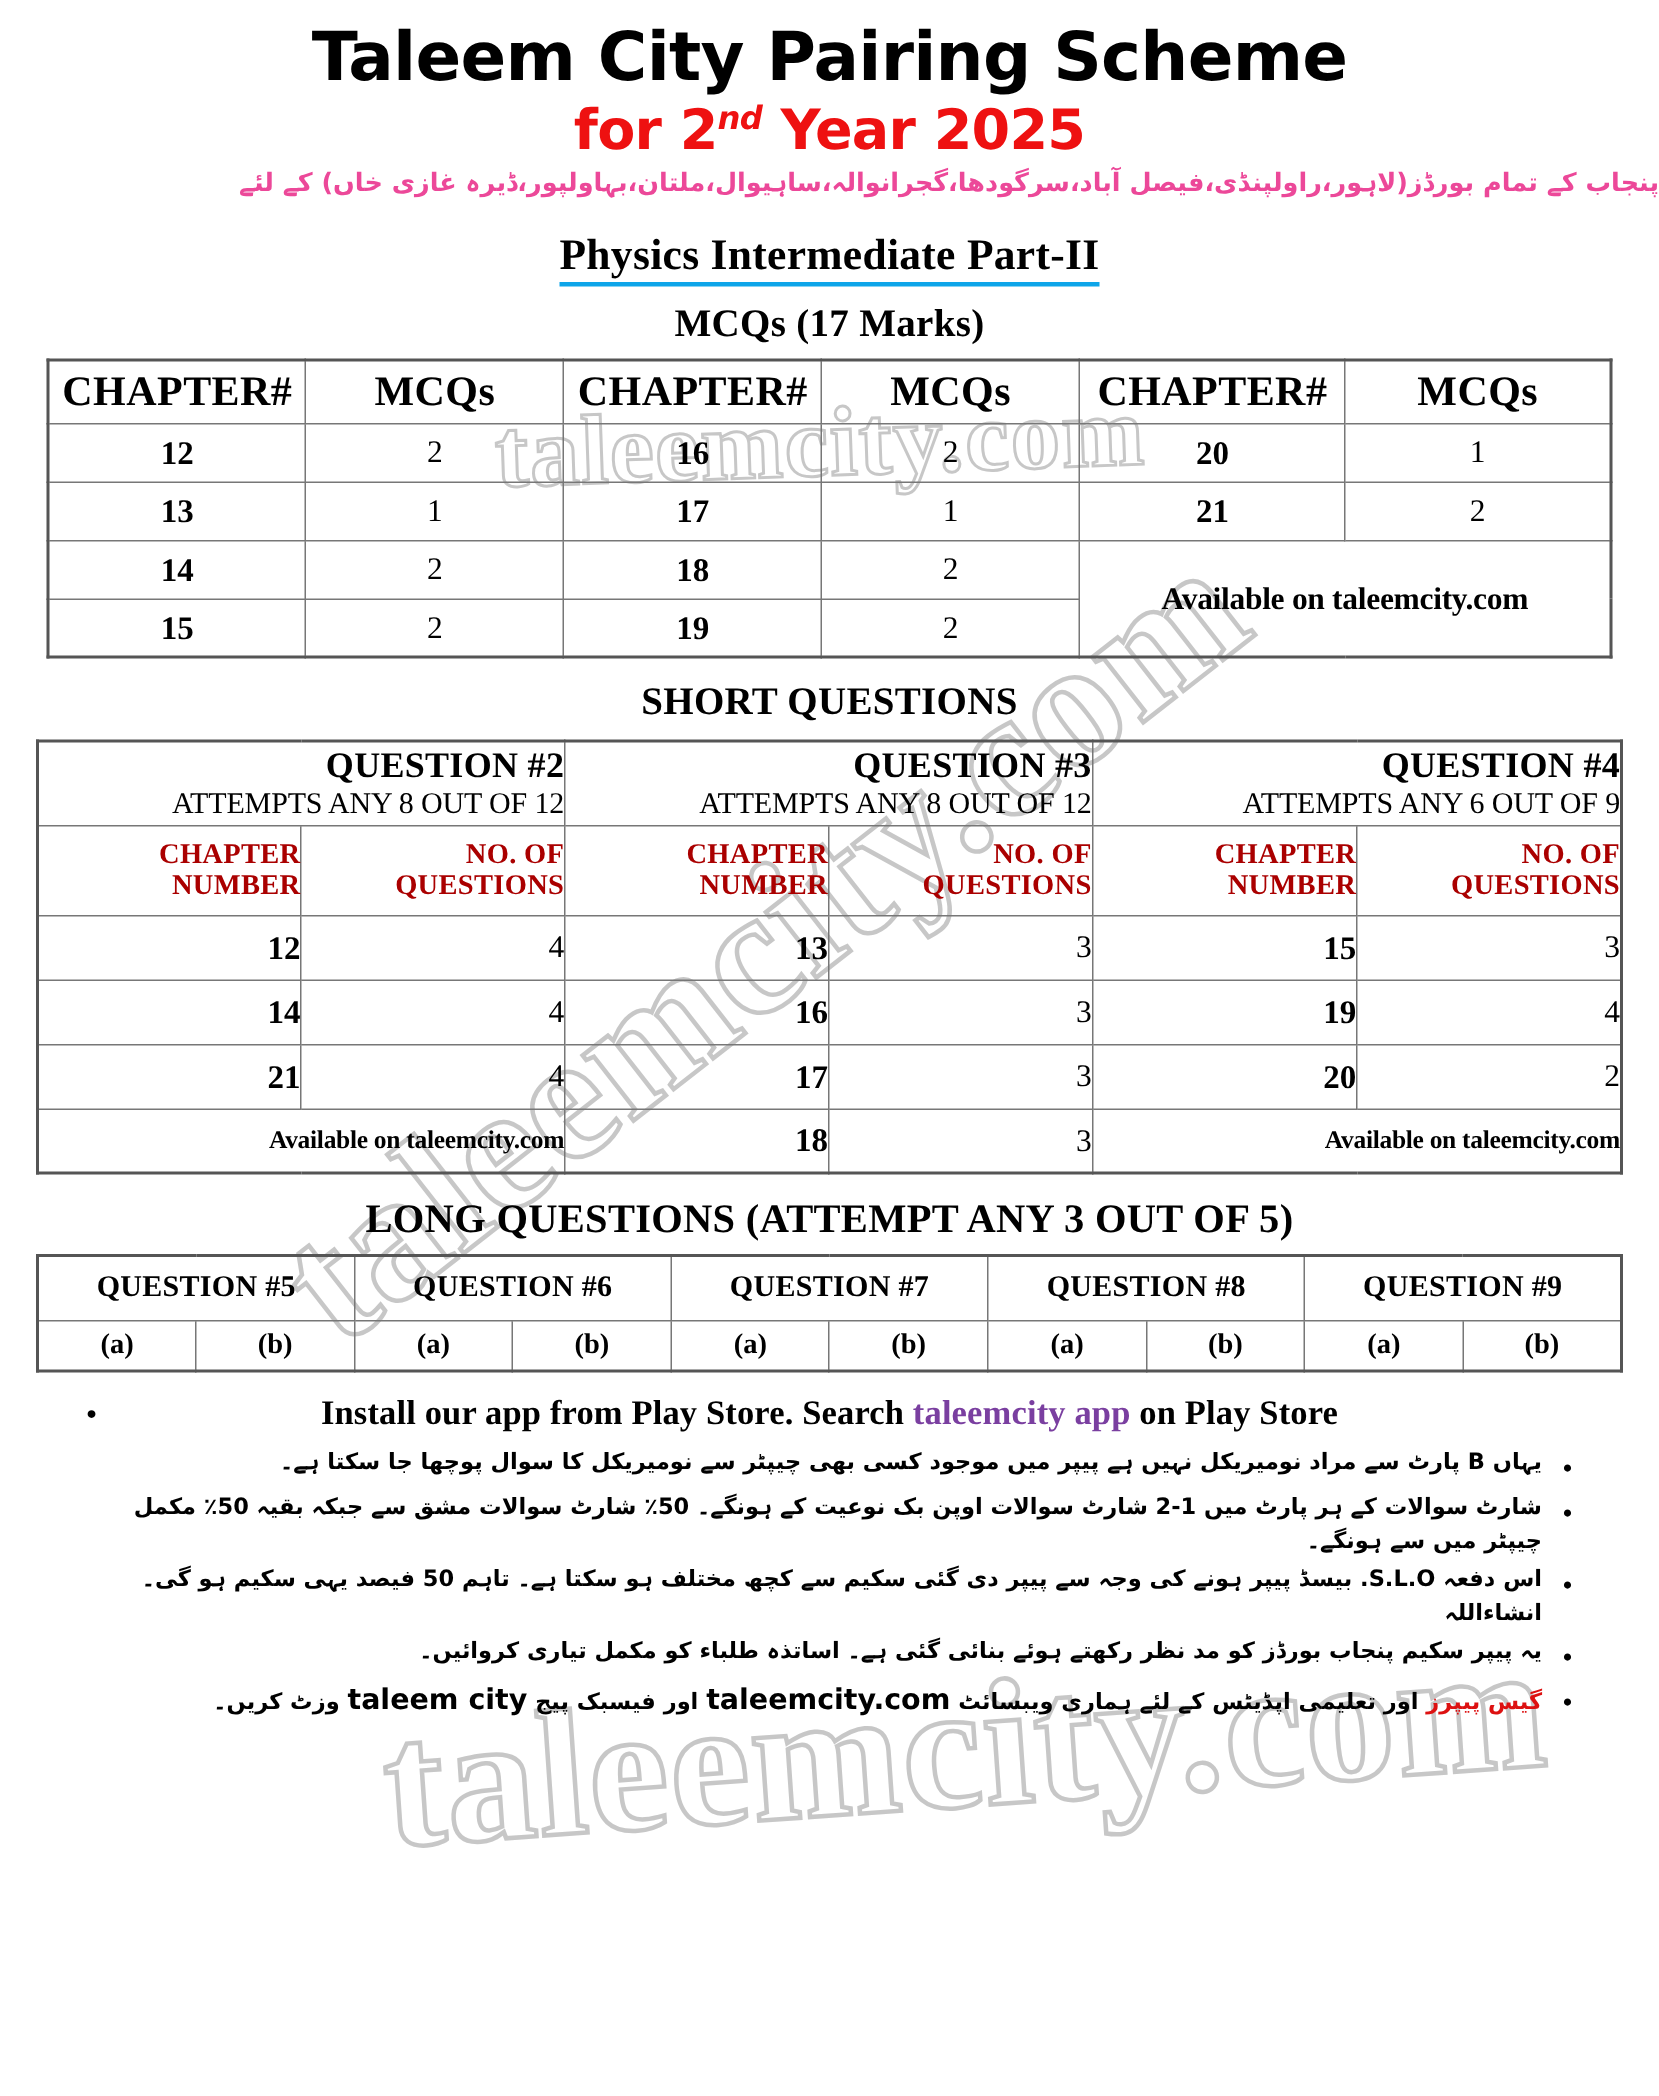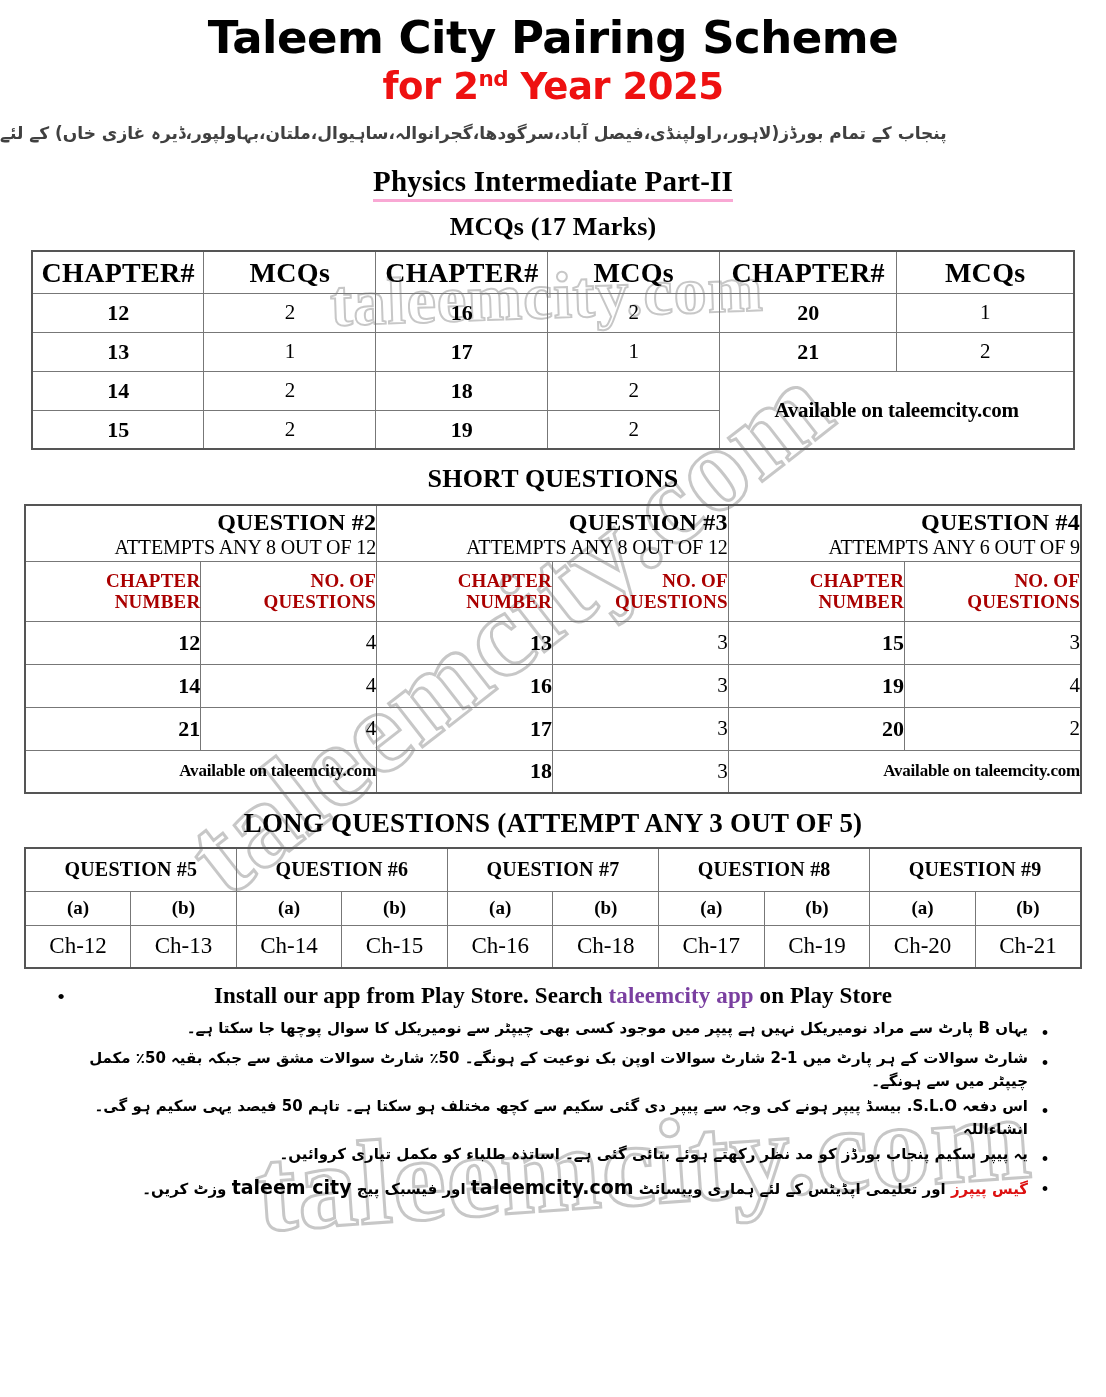--- a/index.html
+++ b/index.html
@@ -75,39 +75,40 @@
     font-size: 37px;
     line-height: 1.1;
     letter-spacing: -0.5px;
     color: #ee1111;
     margin-top: 4px;
   }
   .title-sub sup {
     font-size: 0.58em;
     vertical-align: super;
     line-height: 0;
+    font-style: italic;
   }
   .urdu-line {
-    text-align: left;
+    text-align: right;
     direction: rtl;
     font-family: "DejaVu Sans", sans-serif;
     font-size: 17px;
     font-weight: 600;
-    margin-top: 16px;
-    color: #404040;
+    margin-top: 4px;
+    color: #ec4899;
   }
   .heading-subject {
     text-align: center;
     font-weight: 700;
     font-size: 29px;
     margin-top: 22px;
     letter-spacing: 0.2px;
   }
   .heading-subject span {
-    border-bottom: 3px solid #f9a8d4;
+    border-bottom: 3px solid #0ea5e9;
     padding-bottom: 2px;
   }
   .heading-section {
     text-align: center;
     font-weight: 700;
     font-size: 26px;
     margin-top: 14px;
     letter-spacing: 0.2px;
   }
   .heading-section-lg {
@@ -405,32 +406,20 @@
         <td class="ab" style="width:10%">(b)</td>
         <td class="ab" style="width:10%">(a)</td>
         <td class="ab" style="width:10%">(b)</td>
         <td class="ab" style="width:10%">(a)</td>
         <td class="ab" style="width:10%">(b)</td>
         <td class="ab" style="width:10%">(a)</td>
         <td class="ab" style="width:10%">(b)</td>
         <td class="ab" style="width:10%">(a)</td>
         <td class="ab" style="width:10%">(b)</td>
       </tr>
-      <tr>
-        <td class="chv">Ch-12</td>
-        <td class="chv">Ch-13</td>
-        <td class="chv">Ch-14</td>
-        <td class="chv">Ch-15</td>
-        <td class="chv">Ch-16</td>
-        <td class="chv">Ch-18</td>
-        <td class="chv">Ch-17</td>
-        <td class="chv">Ch-19</td>
-        <td class="chv">Ch-20</td>
-        <td class="chv">Ch-21</td>
-      </tr>
     </tbody>
   </table>
 
   <div class="notes">
 
     <div class="note-row">
       <div class="bullet-l">•</div>
       <div class="note-en">
         <span>Install our app from Play Store. Search </span><span class="accent">taleemcity app</span><span> on Play Store</span>
       </div>

